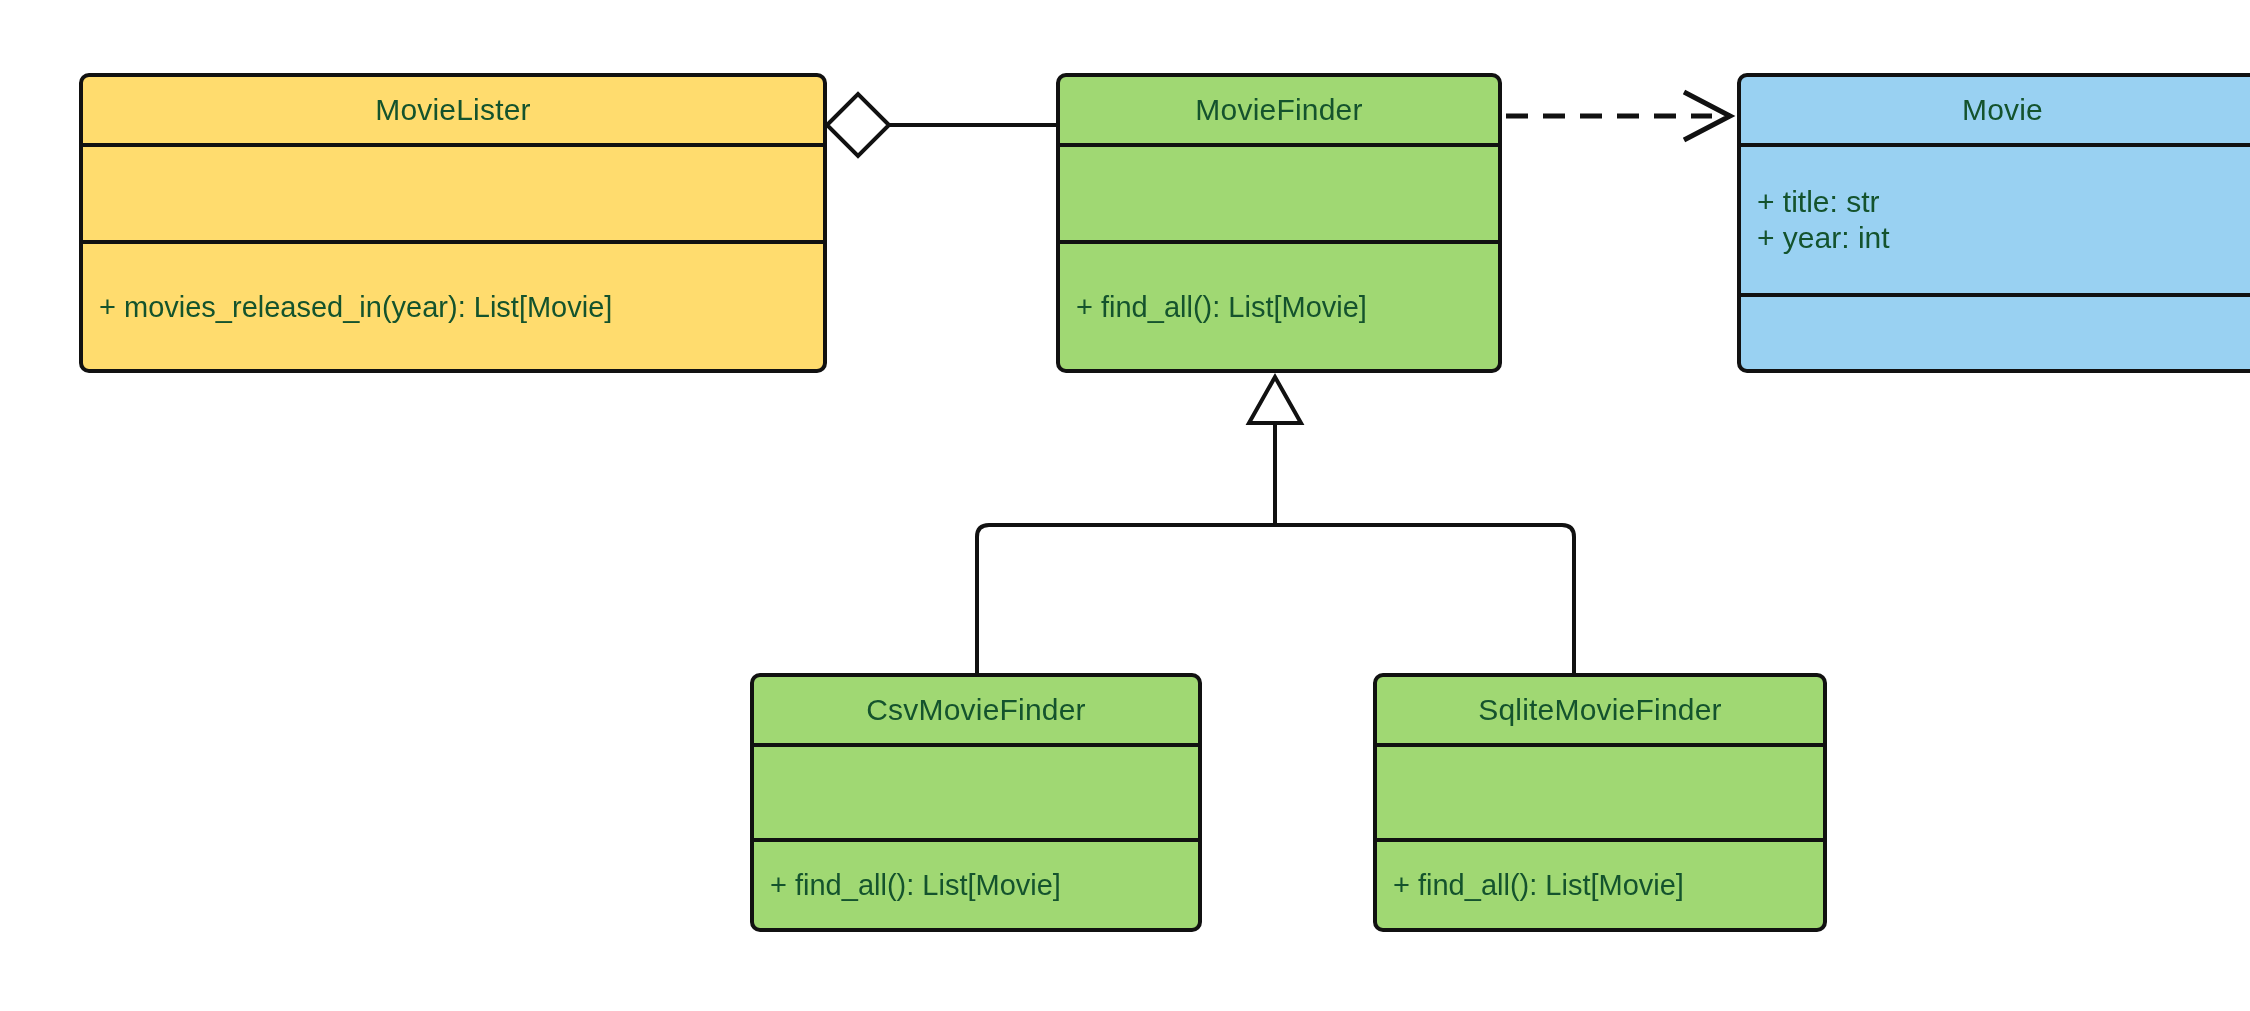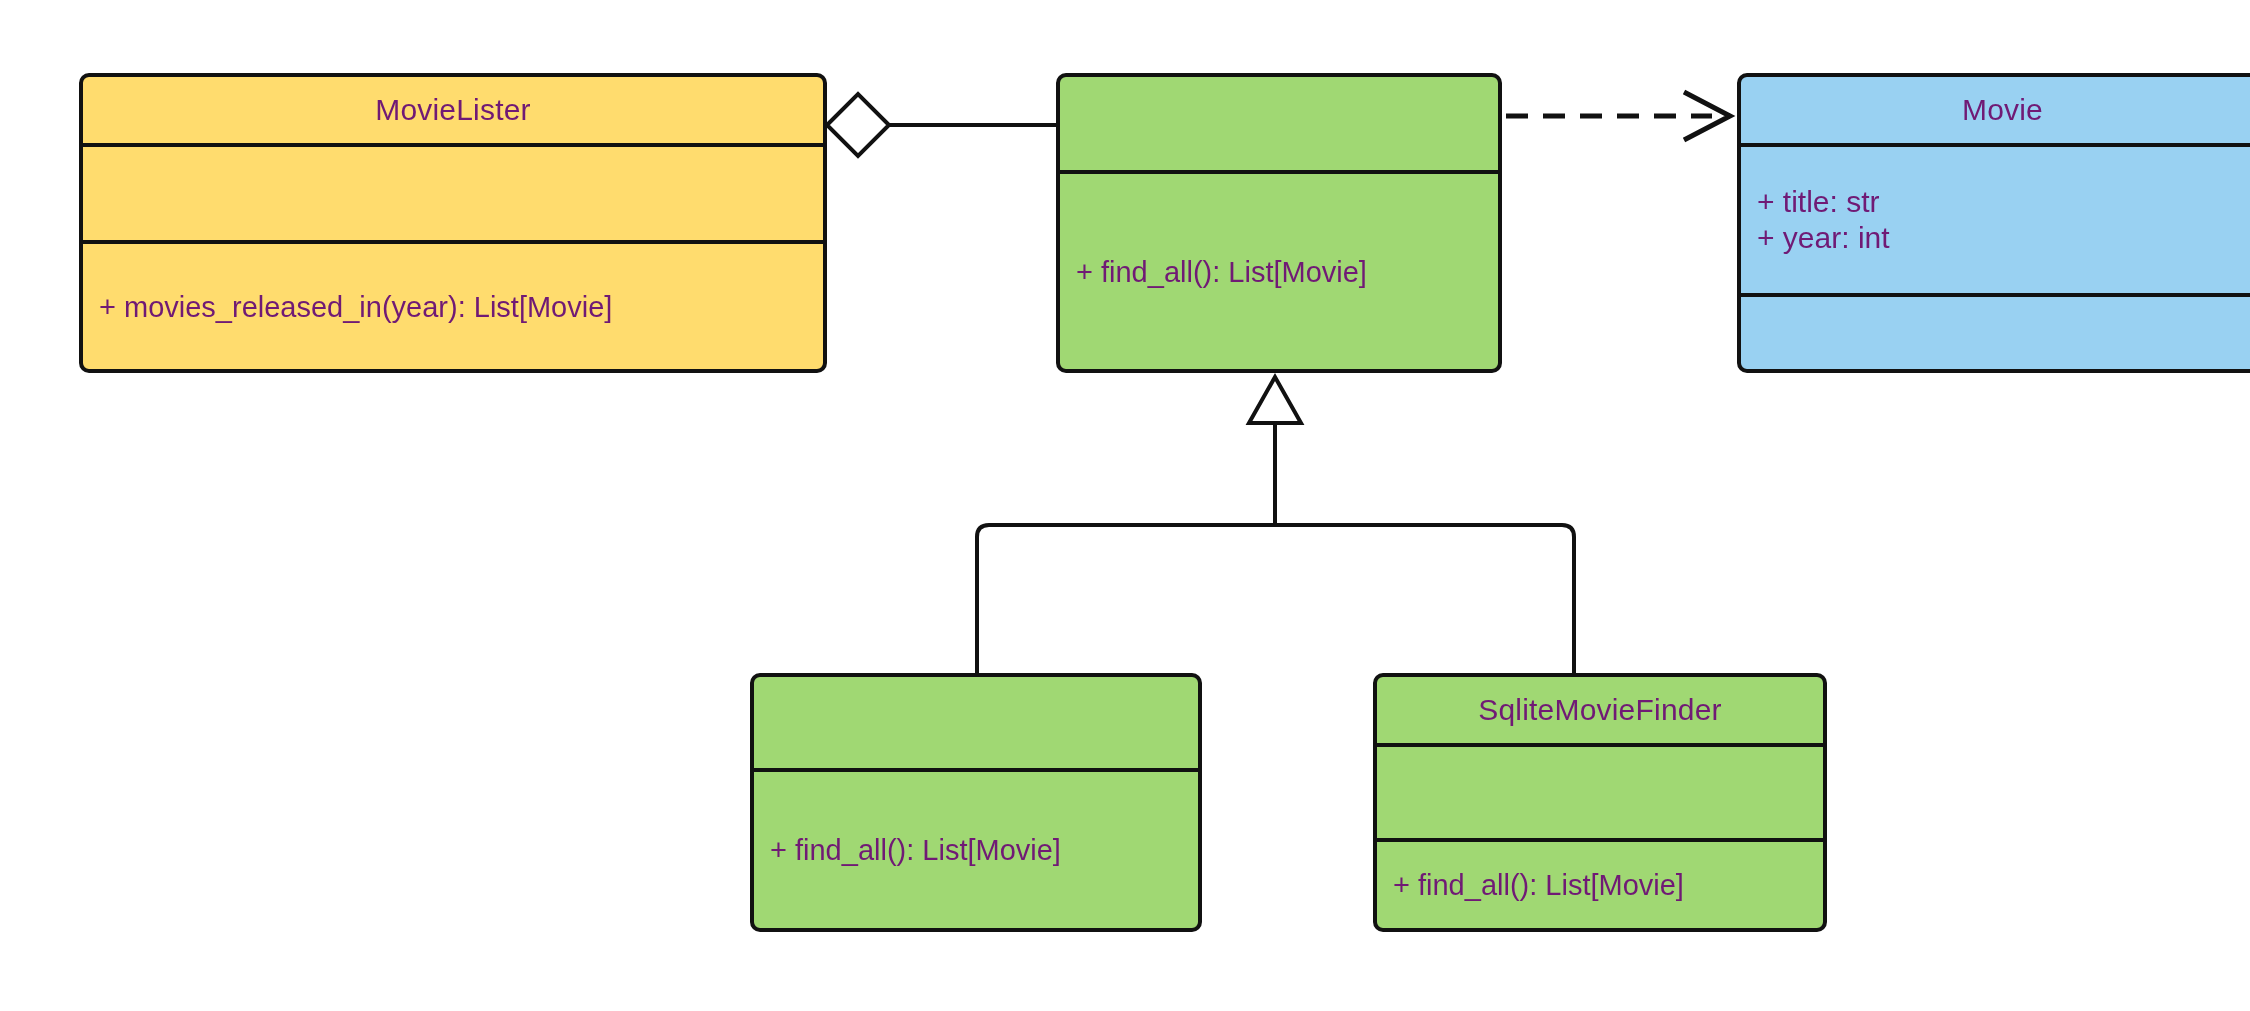--- a/index.html
+++ b/index.html
@@ -2,21 +2,21 @@
 <html><head>
 <meta charset="utf-8">
 <style>
   html, body { margin: 0; padding: 0; background: #ffffff; }
   .canvas {
     position: relative;
     width: 2250px;
     height: 1011px;
     background: #ffffff;
     font-family: "Liberation Sans", sans-serif;
-    color: #701a75;
+    color: #14532d;
     overflow: hidden;
   }
   .connector-layer {
     position: absolute;
     left: 0; top: 0;
     width: 2250px; height: 1011px;
   }
   .uml-class {
     position: absolute;
     box-sizing: border-box;
@@ -95,36 +95,38 @@
 
   <div class="uml-class" id="box-movielister" style="background-color: rgb(255, 220, 110);">
     <div class="uml-title">MovieLister</div>
     <div class="uml-attrs"></div>
     <div class="uml-methods">
       <div>+ movies_released_in(year): List[Movie]</div>
     </div>
   </div>
 
   <div class="uml-class" id="box-moviefinder" style="background-color: rgb(160, 216, 115);">
+    <div class="uml-title">MovieFinder</div>
     <div class="uml-attrs"></div>
     <div class="uml-methods">
       <div>+ find_all(): List[Movie]</div>
     </div>
   </div>
 
   <div class="uml-class" id="box-movie" style="background-color: rgb(153, 209, 242);">
     <div class="uml-title">Movie</div>
     <div class="uml-attrs">
       <div>+ title: str</div>
       <div>+ year: int</div>
     </div>
     <div class="uml-methods"></div>
   </div>
 
   <div class="uml-class" id="box-csv" style="background-color: rgb(160, 216, 115);">
+    <div class="uml-title">CsvMovieFinder</div>
     <div class="uml-attrs"></div>
     <div class="uml-methods">
       <div>+ find_all(): List[Movie]</div>
     </div>
   </div>
 
   <div class="uml-class" id="box-sqlite" style="background-color: rgb(160, 216, 115);">
     <div class="uml-title">SqliteMovieFinder</div>
     <div class="uml-attrs"></div>
     <div class="uml-methods">

